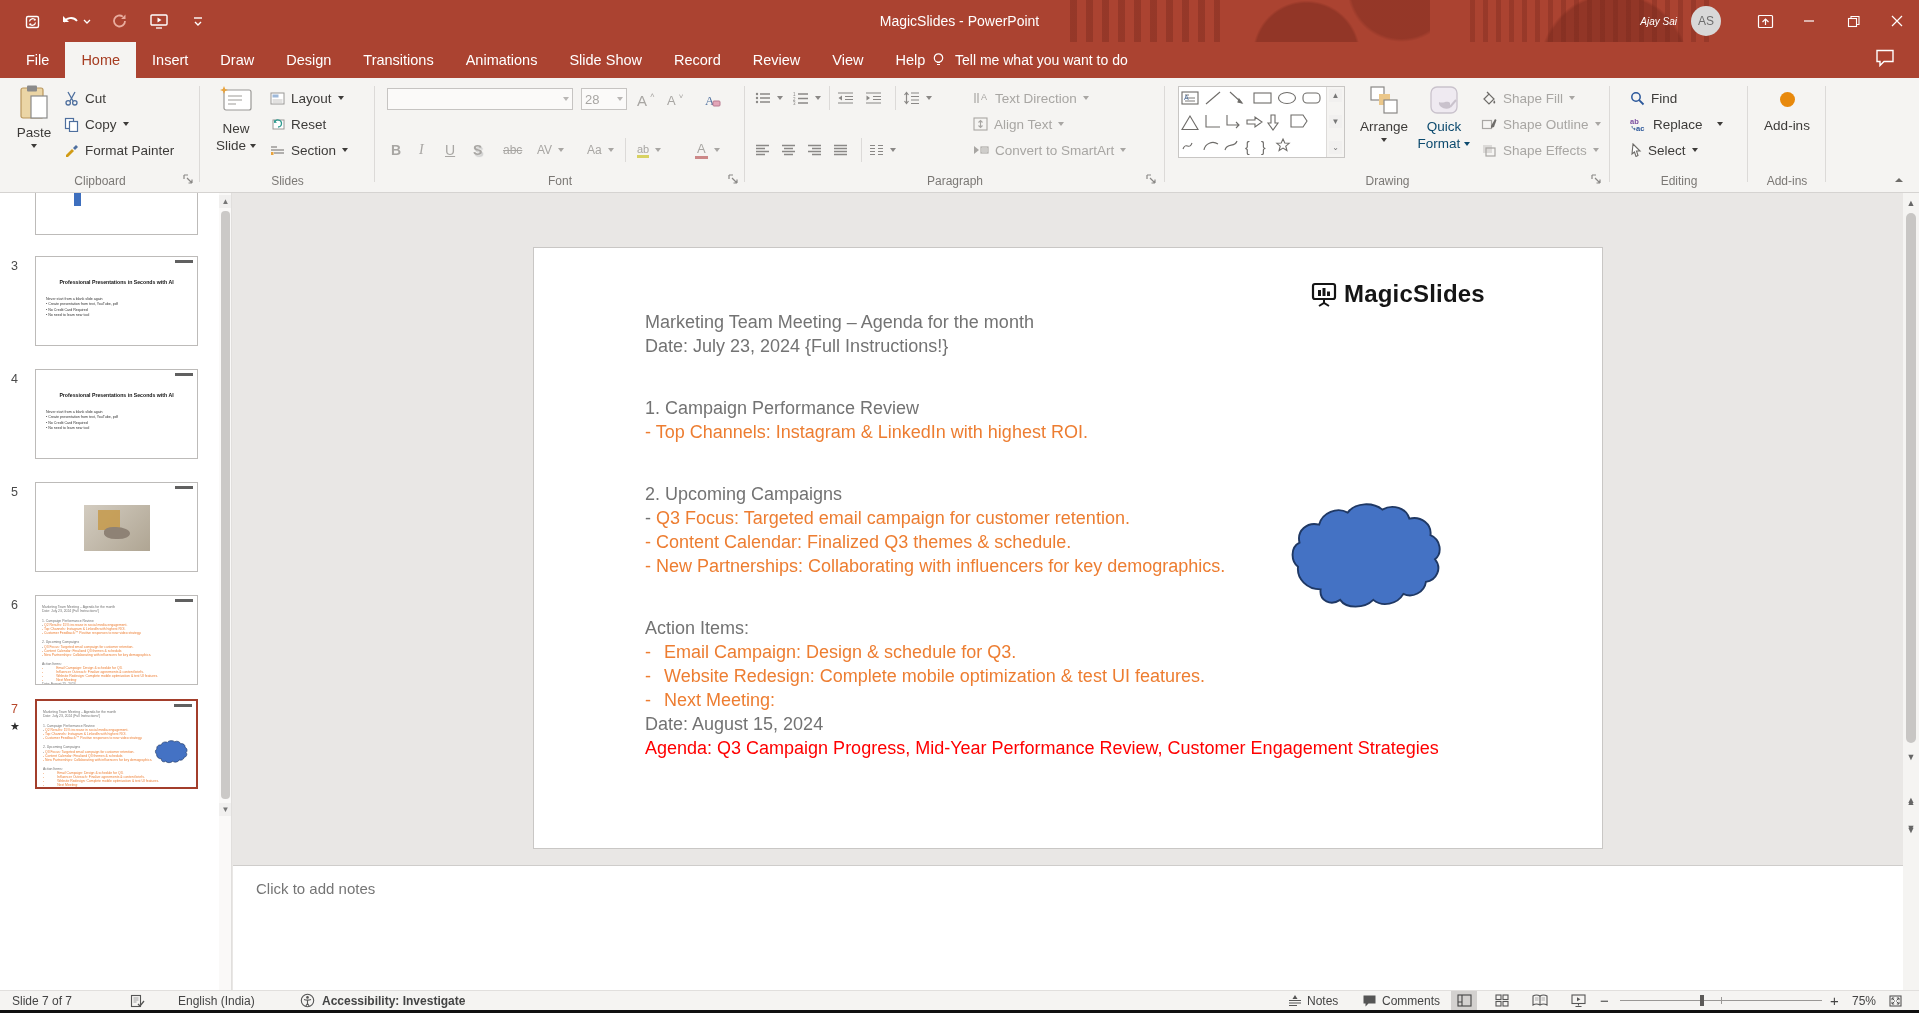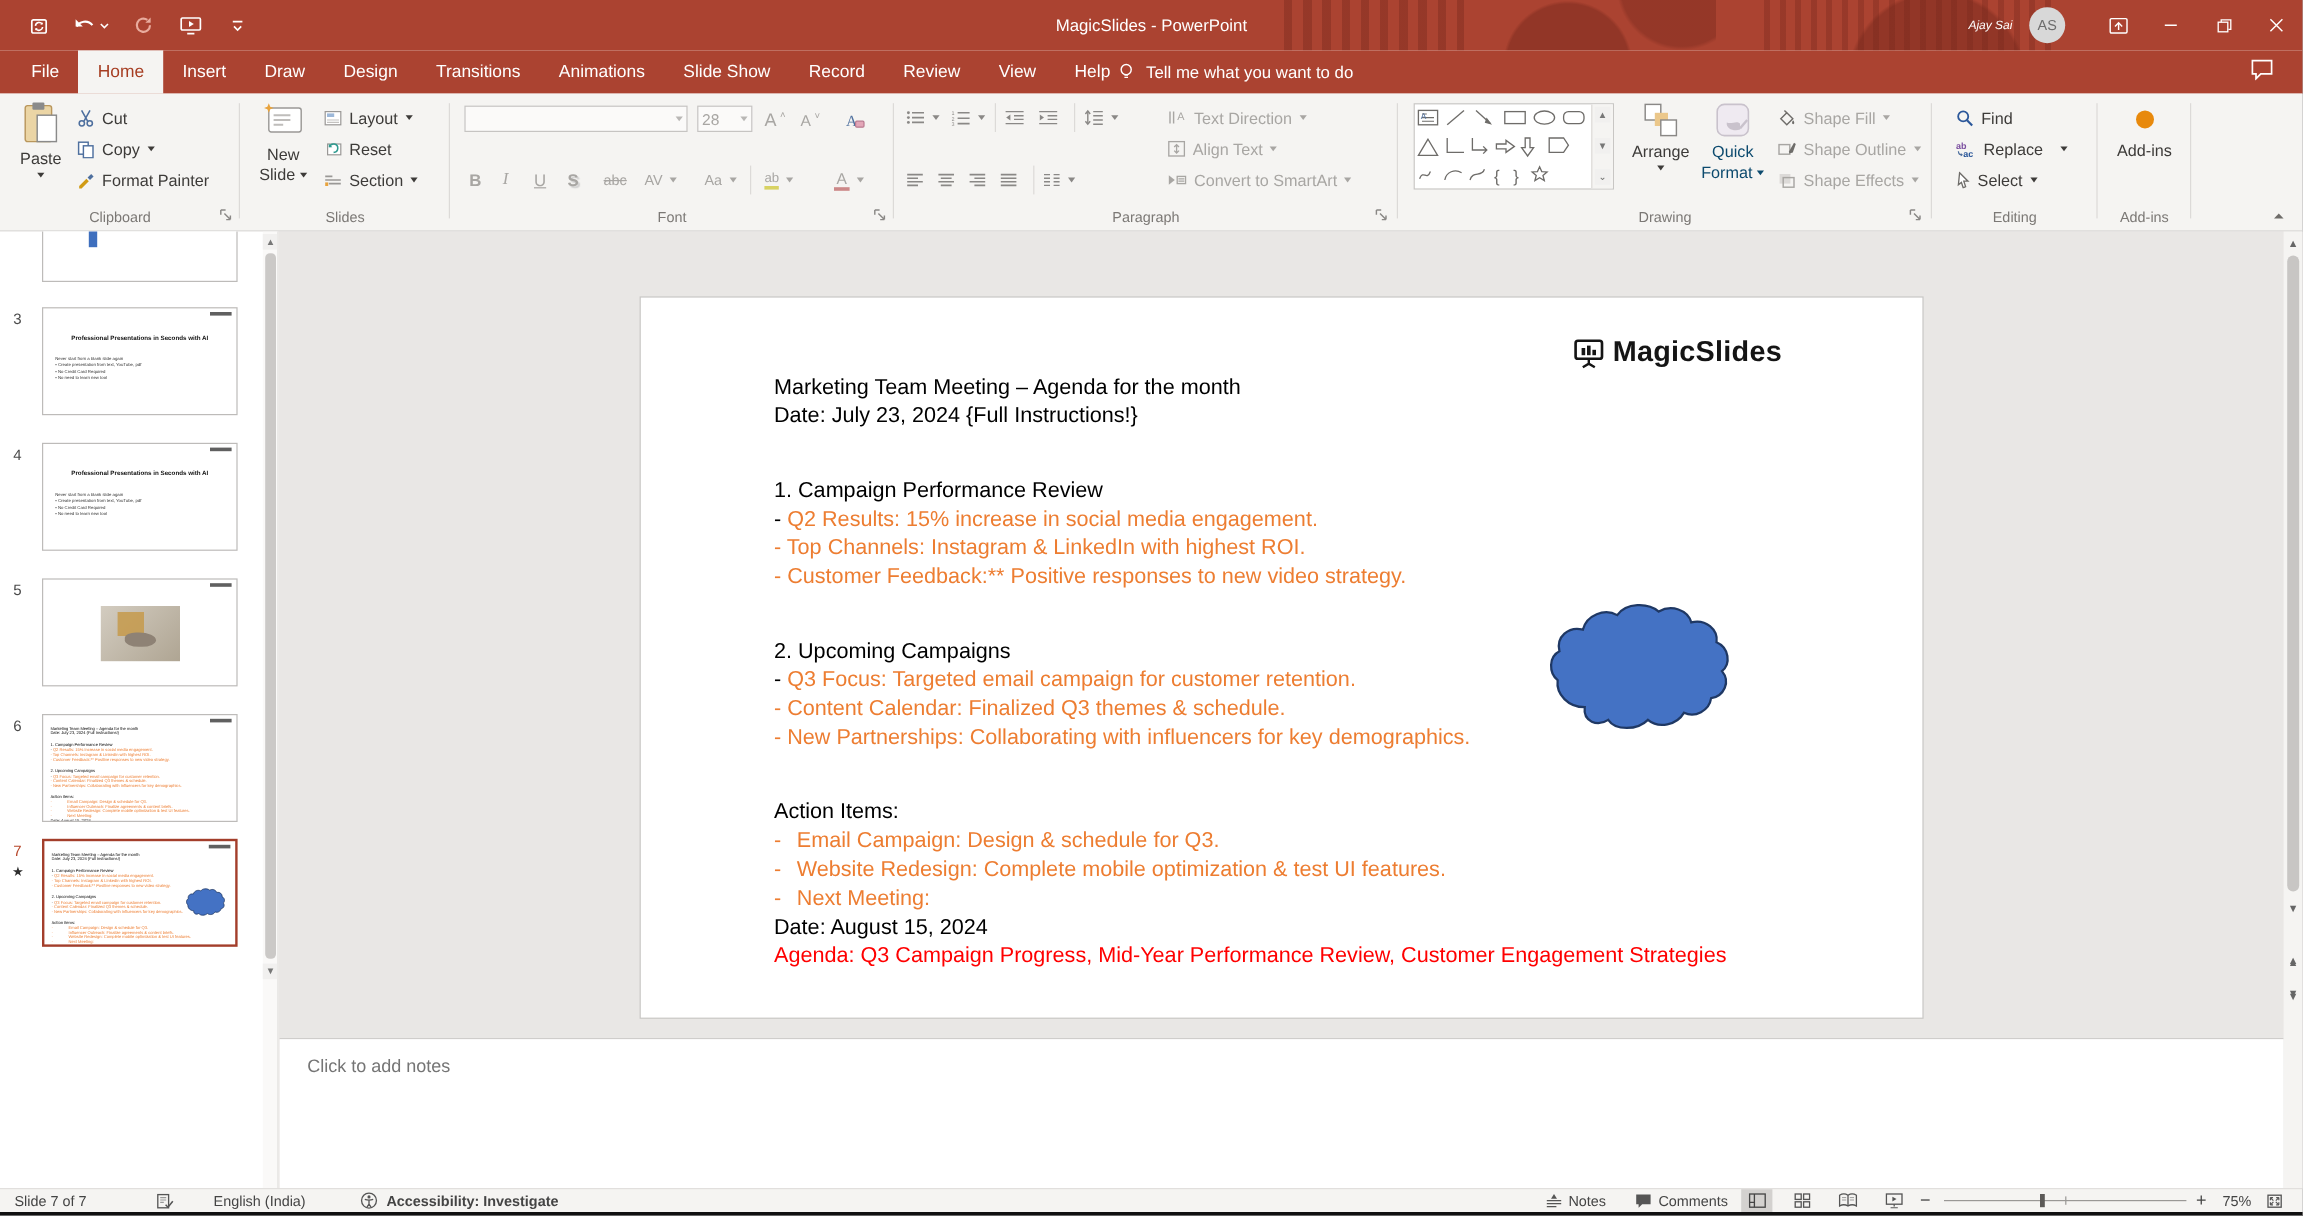--- a/index.html
+++ b/index.html
@@ -69,21 +69,21 @@
   .shp-bar{position:absolute;background:#3E6FBE;}
 
   
   .canvas{position:absolute;left:233px;top:0;width:1670px;height:672px;}
   .slide{position:absolute;left:301px;top:55px;width:1068px;height:600px;background:#fff;box-shadow:0 0 0 1px #C9C7C5;}
   .slidelogo{position:absolute;left:776px;top:32px;display:flex;align-items:center;gap:6px;color:#151515;}
   .slidelogo .lt{font-size:24px;font-weight:bold;letter-spacing:.2px;}
   .textblock{position:absolute;left:111px;top:62px;right:30px;font-size:18px;color:#1a1a1a;}
   .textblock .ln{height:24px;line-height:24px;white-space:nowrap;}
   .textblock .ln.blank{height:38px;}
-  .k{color:#000000;} .o{color:#ED7D31;} .r{color:#FF0000;}
+  .k{color:#737373;} .o{color:#ED7D31;} .r{color:#FF0000;}
   .gap{margin-right:13px;}
   .cloud{position:absolute;left:752px;top:248px;}
   .splitter{position:absolute;left:233px;top:672px;width:1670px;height:1px;background:#CFCDCB;}
   .notes{position:absolute;left:233px;top:673px;width:1670px;height:124px;background:#fff;}
   .notes .ph{position:absolute;left:23px;top:14px;font-size:15px;color:#757575;}
   .vscroll{position:absolute;left:1903px;top:0;width:16px;height:797px;background:#F5F4F2;}
   .vsbtn{position:absolute;left:0;width:16px;height:16px;display:flex;align-items:center;justify-content:center;color:#666;font-size:9px;}
   .vsthumb{position:absolute;left:3px;width:10px;background:#C8C6C4;border-radius:5px;}
   .dbl{display:flex;flex-direction:column;line-height:6px;font-size:9px;}
 
@@ -695,23 +695,21 @@
           </svg>
           <span class="lt">MagicSlides</span>
         </div>
 
         <div class="textblock">
 
         <div class="lnrow ln"><span></span><span class="k">Marketing Team Meeting – Agenda for the month</span></div>
             <div class="lnrow ln"><span></span><span class="k">Date: July 23, 2024 {Full Instructions!}</span></div>
             <div class="lnrow ln blank"><span></span><span></span></div>
             <div class="lnrow ln"><span></span><span class="k">1. Campaign Performance Review</span></div>
-            <div class="lnrow ln"><span class="k">- </span><span class="o">Q2 Results: 15% increase in social media engagement.</span></div>
             <div class="lnrow ln"><span class="o">- </span><span class="o">Top Channels: Instagram &amp; LinkedIn with highest ROI.</span></div>
-            <div class="lnrow ln"><span class="o">- </span><span class="o">Customer Feedback:** Positive responses to new video strategy.</span></div>
             <div class="lnrow ln blank"><span></span><span></span></div>
             <div class="lnrow ln"><span></span><span class="k">2. Upcoming Campaigns</span></div>
             <div class="lnrow ln"><span class="k">- </span><span class="o">Q3 Focus: Targeted email campaign for customer retention.</span></div>
             <div class="lnrow ln"><span class="o">- </span><span class="o">Content Calendar: Finalized Q3 themes &amp; schedule.</span></div>
             <div class="lnrow ln"><span class="o">- </span><span class="o">New Partnerships: Collaborating with influencers for key demographics.</span></div>
             <div class="lnrow ln blank"><span></span><span></span></div>
             <div class="lnrow ln"><span></span><span class="k">Action Items:</span></div>
             <div class="lnrow ln"><span class="o gap">-</span><span class="o">Email Campaign: Design &amp; schedule for Q3.</span></div>
             <div class="lnrow ln"><span class="o gap">-</span><span class="o">Website Redesign: Complete mobile optimization &amp; test UI features.</span></div>
             <div class="lnrow ln"><span class="o gap">-</span><span class="o">Next Meeting:</span></div>

